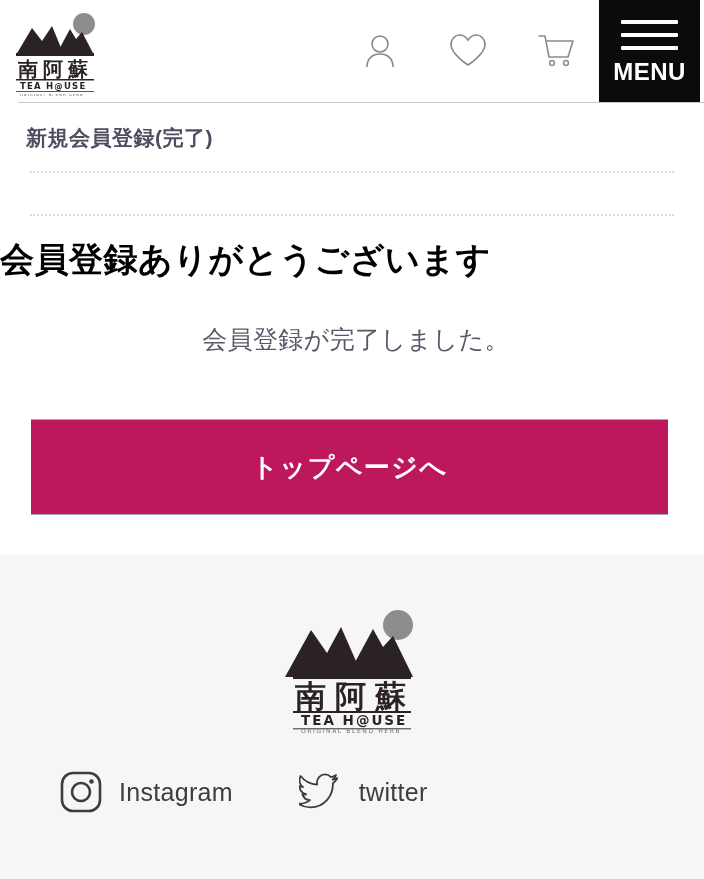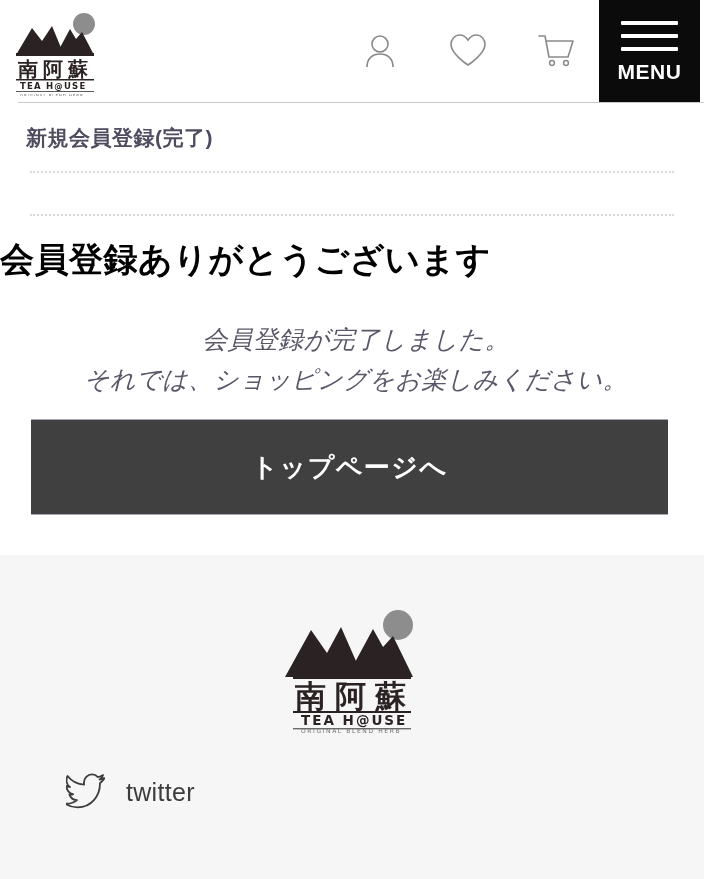--- a/index.html
+++ b/index.html
@@ -79,21 +79,21 @@
     margin-bottom: 10px;
   }
   .burger span {
     display: block;
     height: 4px;
     background: #ffffff;
     border-radius: 1px;
   }
   .menu-label {
     color: #ffffff;
-    font-size: 21px;
+    font-size: 24px;
     font-weight: bold;
     letter-spacing: 0.5px;
     line-height: 1;
   }
   .header-rule {
     position: absolute;
     left: 18px;
     right: 0;
     top: 102px;
     height: 1px;
@@ -135,29 +135,28 @@
   }
   .complete-body {
     margin: 0;
     padding: 38px 0 0 8px;
     text-align: center;
     font-size: 25px;
     font-weight: normal;
     color: #5a5868;
     line-height: 1.6;
     letter-spacing: 0.4px;
-    font-style: italic;
   }
   .top-button {
     position: absolute;
     left: 31px;
     top: 204px;
     width: 637px;
     height: 94px;
-    background: #404040;
+    background: #be185d;
     border: none;
     color: #ffffff;
     font-family: Liberation Sans, sans-serif;
     font-size: 26px;
     font-weight: bold;
     letter-spacing: 1.5px;
     cursor: pointer;
     display: flex;
     align-items: center;
     justify-content: center;
@@ -273,21 +272,20 @@
   </div>
 
   <h1 class="page-title">新規会員登録(完了)</h1>
   <div class="dotted-rule"></div>
   <div class="dotted-rule second"></div>
 
   <div class="main">
     <h2 class="complete-heading">会員登録ありがとうございます</h2>
     <p class="complete-body">
       <span>会員登録が完了しました。</span><br>
-      <span>それでは、ショッピングをお楽しみください。</span>
     </p>
     <button class="top-button">トップページへ</button>
   </div>
 
   <div class="footer">
 
     <a class="footer-logo">
       <svg viewBox="0 0 142 130" width="142" height="130">
         <circle cx="117" cy="22" r="15" fill="#8d8d8d"></circle>
         <path d="M4 74 L30 27 L46 50 L60 24 L82 74 Z" fill="#2b2323"></path>
@@ -300,20 +298,30 @@
         </g>
         <rect x="12" y="108" width="118" height="2" fill="#2b2323"></rect>
         <text x="20" y="122" fill="#2b2323" font-family="'DejaVu Sans', sans-serif" font-size="13.5" font-weight="bold" letter-spacing="2">TEA H@USE</text>
         <rect x="12" y="125" width="118" height="1.4" fill="#6a6a6a"></rect>
         <text x="20" y="130" fill="#6f6f6f" font-family="'DejaVu Sans', sans-serif" font-size="6" letter-spacing="1.6">ORIGINAL BLEND HERB</text>
       </svg>
     </a>
 
     <div class="social-row">
 
+      <div class="social-item instagram">
+        <span class="social-glyph">
+          <svg viewBox="0 0 44 44" width="44" height="44">
+            <rect x="3" y="3" width="38" height="38" rx="11" ry="11" fill="none" stroke="#3d3d3d" stroke-width="2.6"></rect>
+            <circle cx="22" cy="22" r="9" fill="none" stroke="#3d3d3d" stroke-width="2.6"></circle>
+            <circle cx="32.5" cy="11.5" r="2.3" fill="#3d3d3d"></circle>
+          </svg>
+        </span>
+        <span class="social-label">Instagram</span>
+      </div>
 
 
       <div class="social-item twitter">
         <span class="social-glyph">
           <svg viewBox="0 0 48 44" width="48" height="44">
             <path d="M45 8.5 C43.3 9.5 41.5 10.1 39.6 10.4 C41.6 9.2 43.1 7.3 43.8 5 C41.9 6.2 39.8 7 37.6 7.5 C35.8 5.5 33.2 4.3 30.4 4.3 C25 4.3 20.6 8.8 20.6 14.4 C20.6 15.2 20.7 16 20.8 16.7 C12.7 16.3 5.6 12.3 0.8 6.2 C0 7.7 -0.5 9.3 -0.5 11.2 C-0.5 14.6 1.2 17.7 3.7 19.5 C2.2 19.4 0.7 19 -0.5 18.3 L-0.5 18.4 C-0.5 23.3 2.9 27.4 7.4 28.3 C6.6 28.5 5.7 28.6 4.8 28.6 C4.2 28.6 3.6 28.6 3 28.4 C4.3 32.4 7.9 35.3 12.2 35.4 C8.8 38.1 4.6 39.7 0 39.7 C-0.8 39.7 -1.6 39.7 -2.4 39.6 C2 42.5 7.2 44.2 12.8 44.2 C30.4 44.2 40 29.2 40 16.2 C40 15.8 40 15.3 40 14.9 C41.9 13.5 43.5 11.7 45 9.7 Z" transform="translate(1,-1) scale(0.9)" fill="none" stroke="#3d3d3d" stroke-width="2.2" stroke-linejoin="round"></path>
           </svg>
         </span>
         <span class="social-label">twitter</span>
       </div>

